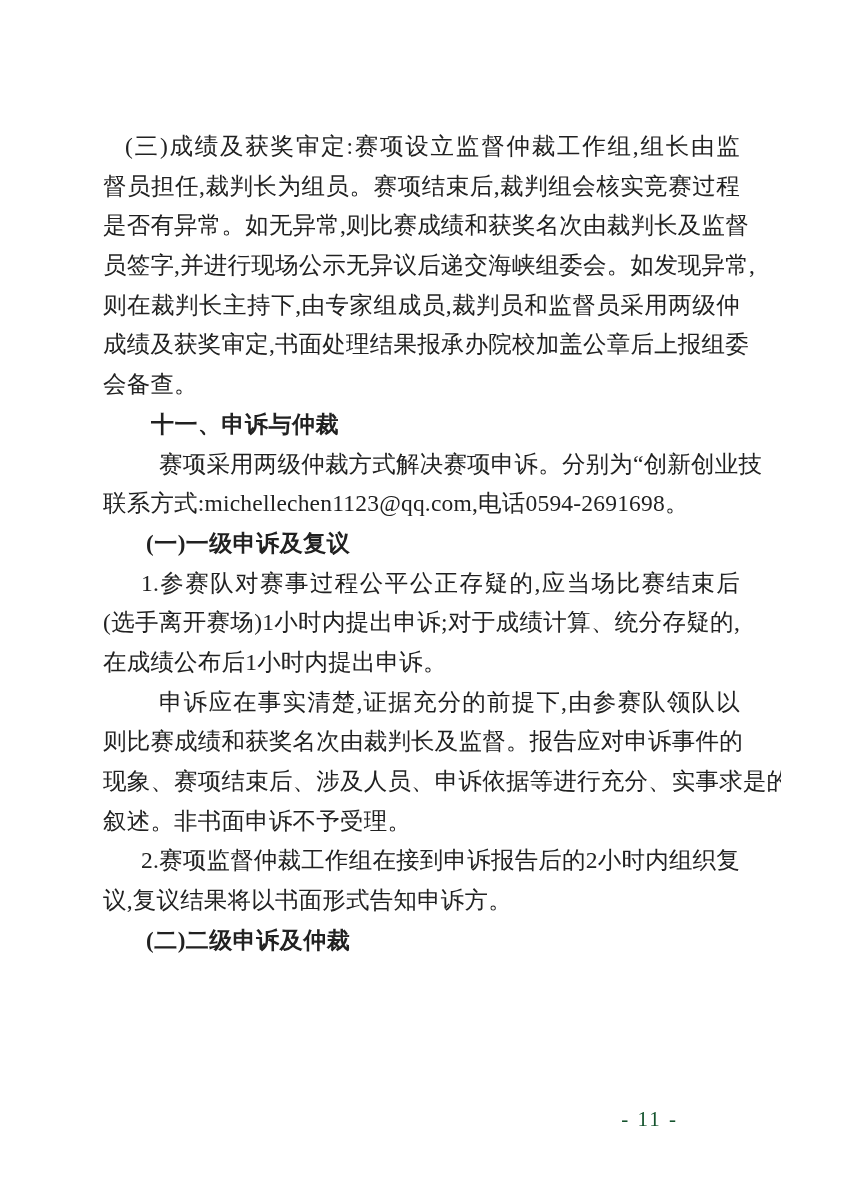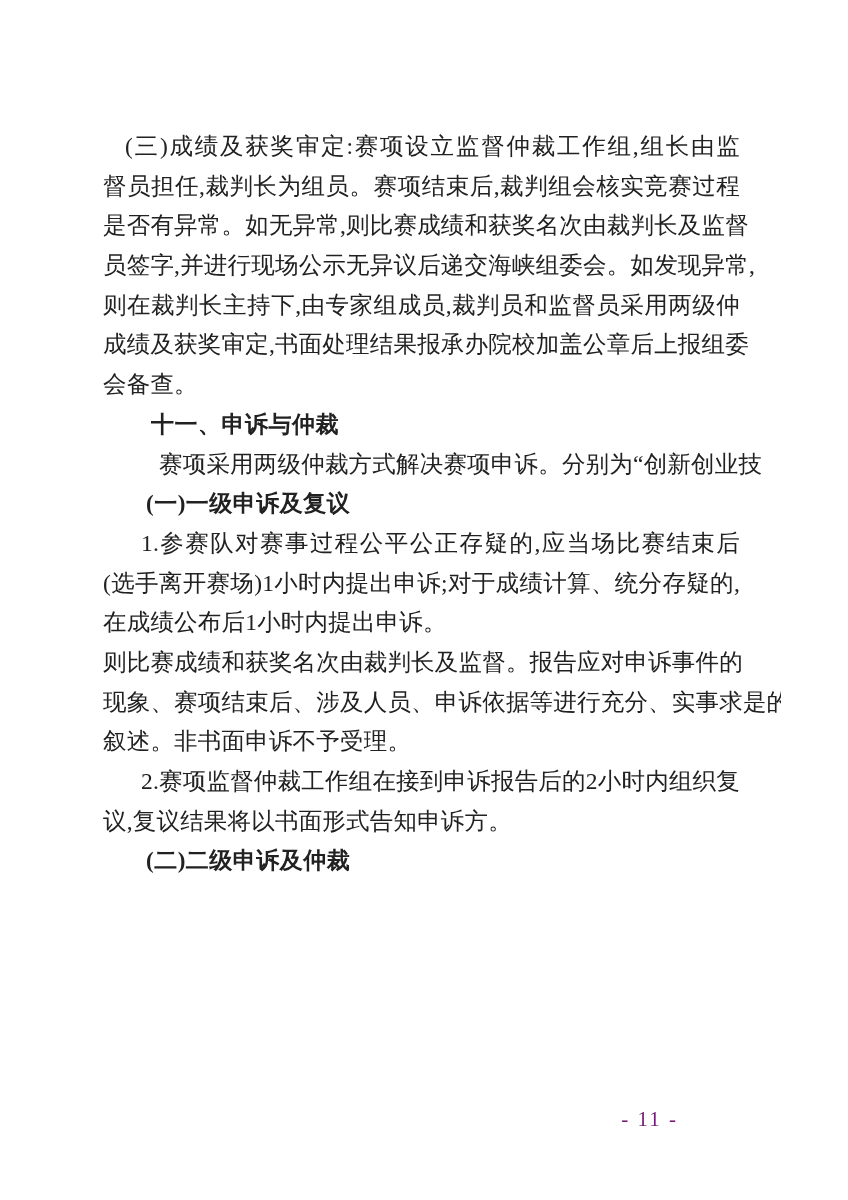--- a/index.html
+++ b/index.html
@@ -45,43 +45,45 @@
   .ind-b { text-indent: 56px; }  
   .ind-c { text-indent: 43px; font-family: Liberation Serif, serif; }  
   .ind-d { text-indent: 38px; }  
   .ind-e { text-indent: 48px; }  
   .pagenum {
     position: absolute;
     top: 1107px;
     right: 103px;
     font-size: 21px;
     line-height: 24px;
-    color: #701a75;
+    color: #14532d;
     letter-spacing: 2px;
     font-family: "Liberation Serif", serif;
   }
 </style>
 </head>
 <body>
 
 <div class="page">
   <div class="content">
     <div class="l j ind-a">(三)成绩及获奖审定:赛项设立监督仲裁工作组,组长由监</div>
     <div class="l j">督员担任,裁判长为组员。赛项结束后,裁判组会核实竞赛过程</div>
     <div class="l j">是否有异常。如无异常,则比赛成绩和获奖名次由裁判长及监督</div>
     <div class="l j">员签字,并进行现场公示无异议后递交海峡组委会。如发现异常,</div>
     <div class="l j">则在裁判长主持下,由专家组成员,裁判员和监督员采用两级仲</div>
     <div class="l j">成绩及获奖审定,书面处理结果报承办院校加盖公章后上报组委</div>
     <div class="l">会备查。</div>
     <div class="l h ind-e">十一、申诉与仲裁</div>
     <div class="l j ind-b">赛项采用两级仲裁方式解决赛项申诉。分别为“创新创业技</div>
+    <div class="l">联系方式:michellechen1123@qq.com,电话0594-2691698。</div>
     <div class="l h ind-c">(一)一级申诉及复议</div>
     <div class="l j ind-d">1.参赛队对赛事过程公平公正存疑的,应当场比赛结束后</div>
     <div class="l j">(选手离开赛场)1小时内提出申诉;对于成绩计算、统分存疑的,</div>
     <div class="l">在成绩公布后1小时内提出申诉。</div>
+    <div class="l j ind-b">申诉应在事实清楚,证据充分的前提下,由参赛队领队以</div>
     <div class="l j">则比赛成绩和获奖名次由裁判长及监督。报告应对申诉事件的</div>
     <div class="l j">现象、赛项结束后、涉及人员、申诉依据等进行充分、实事求是的</div>
     <div class="l">叙述。非书面申诉不予受理。</div>
     <div class="l j ind-d">2.赛项监督仲裁工作组在接到申诉报告后的2小时内组织复</div>
     <div class="l">议,复议结果将以书面形式告知申诉方。</div>
     <div class="l h ind-c">(二)二级申诉及仲裁</div>
   </div>
   <div class="pagenum">- 11 -</div>
 </div>
 

